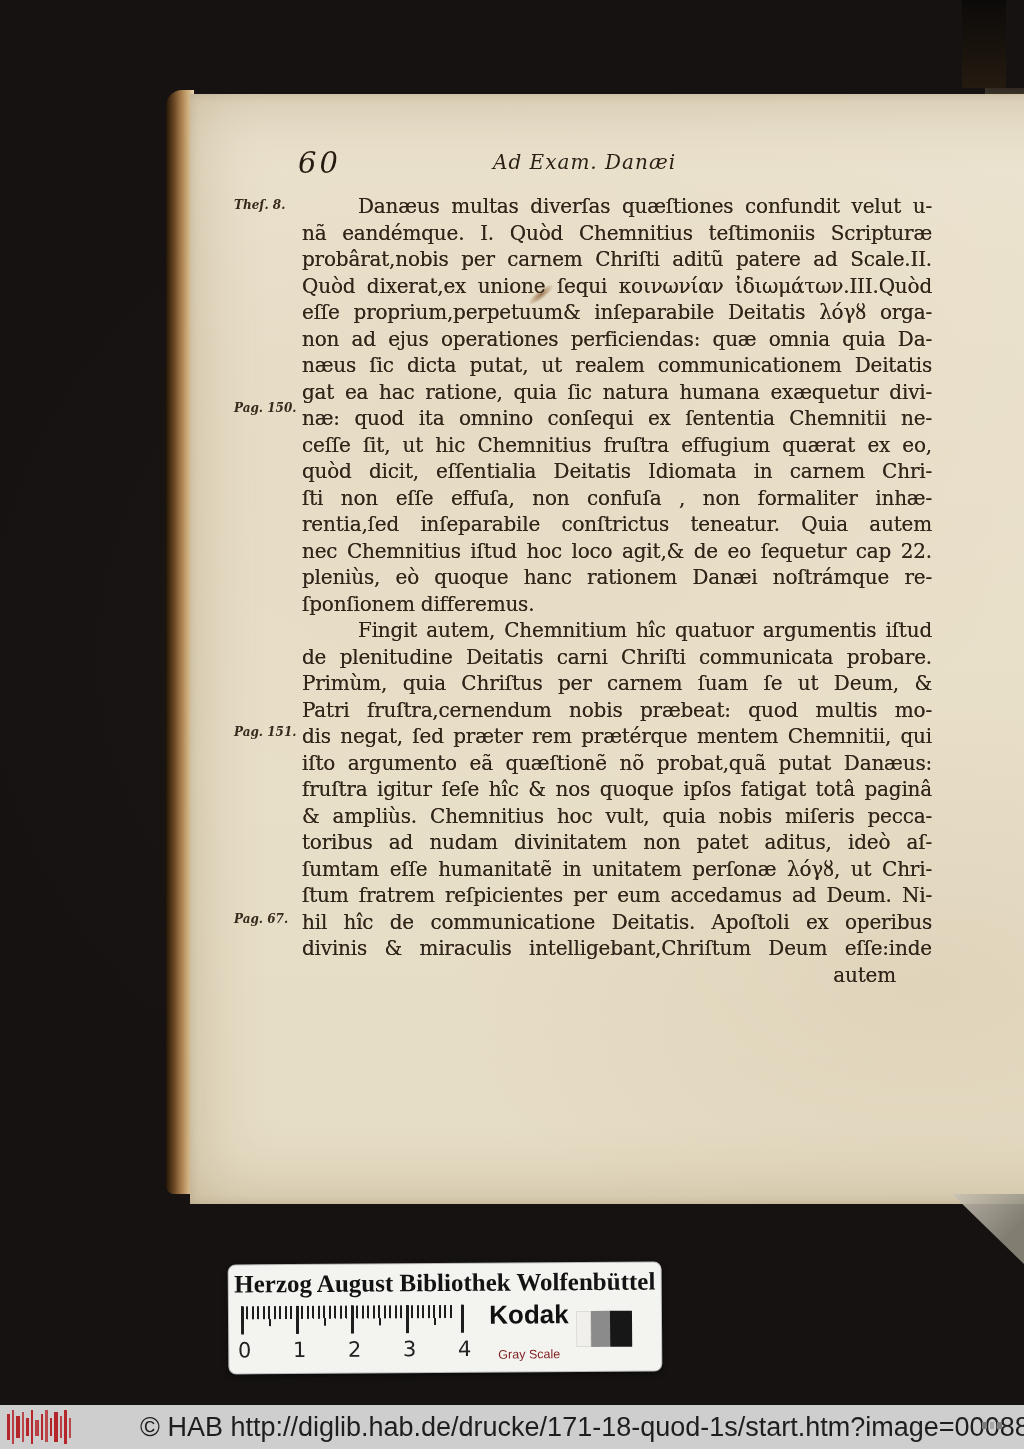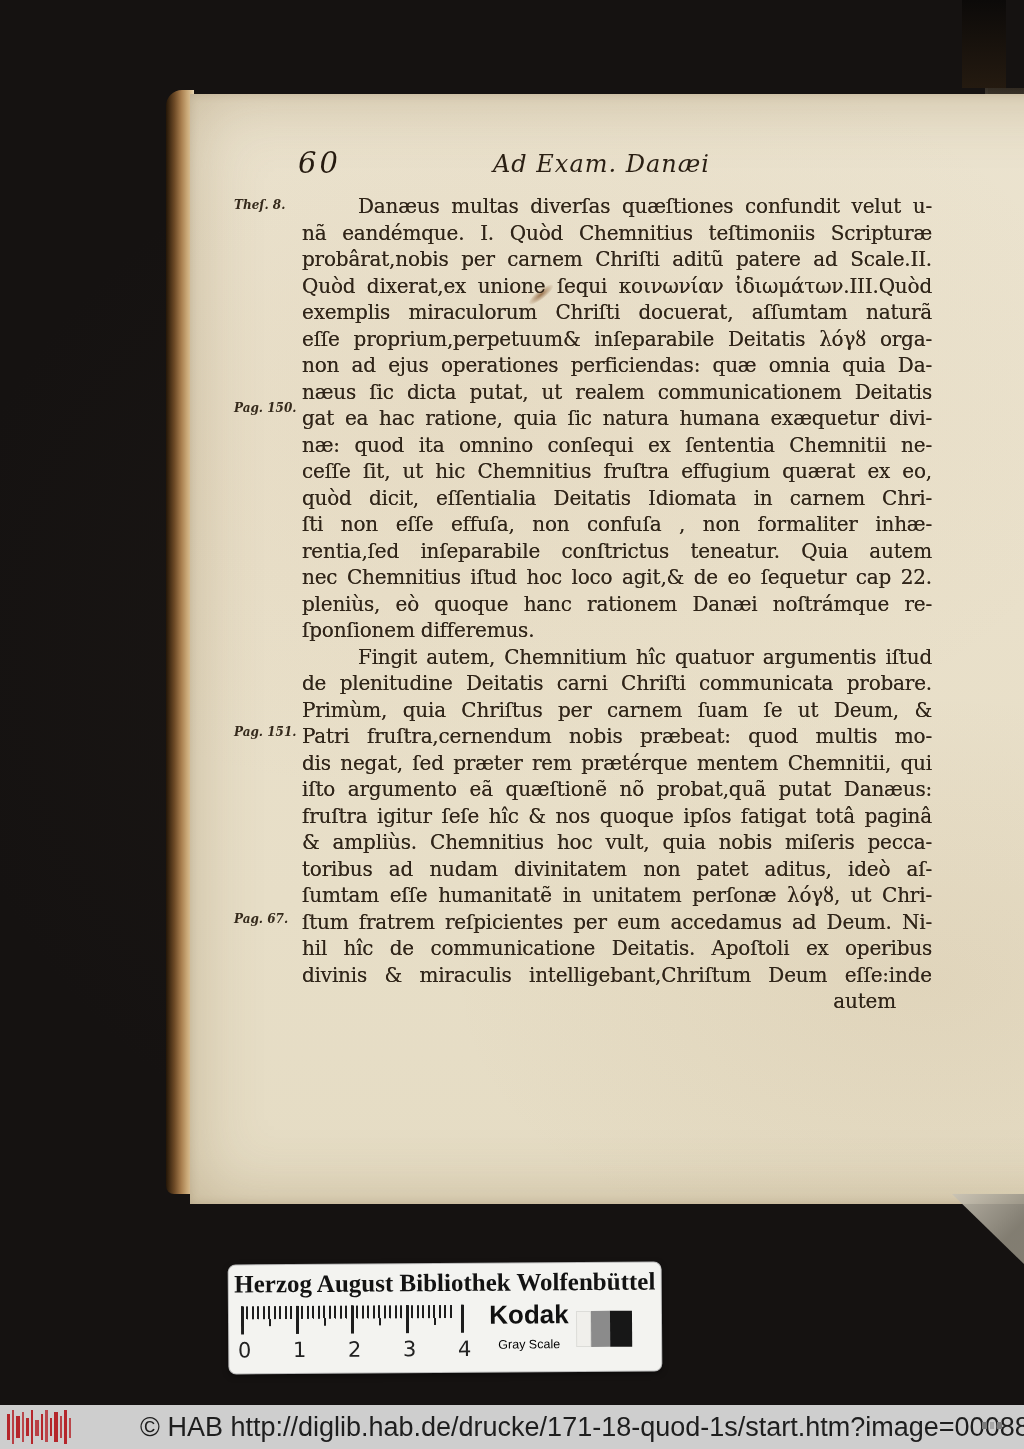--- a/index.html
+++ b/index.html
@@ -48,21 +48,21 @@
     background:radial-gradient(ellipse, rgba(138,92,50,.8), rgba(138,92,50,0) 75%);
     transform:rotate(-38deg);border-radius:50%;
   }
   
   .page-number{
     position:absolute;left:108px;top:52px;
     font-style:italic;font-size:29px;color:#261b10;letter-spacing:3px;
   }
   .running-title{
     position:absolute;left:303px;top:56px;
-    font-style:italic;font-size:24px;color:#2a1f13;letter-spacing:1px;
+    font-style:italic;font-size:20px;color:#2a1f13;letter-spacing:1px;
   }
   .mnote{
     position:absolute;left:44px;width:80px;
     font-style:italic;font-weight:600;font-size:12px;color:#352a1c;
     white-space:nowrap;
   }
   .mnote.n0{top:104px}.mnote.n1{top:307px}.mnote.n2{top:631px}.mnote.n3{top:818px}
   .textblock{
     position:absolute;left:112px;top:99px;width:630px;
     color:#2f2418;font-size:20px;letter-spacing:-0.2px;
@@ -96,21 +96,21 @@
     background-size:212px 13px, 224px 20px, 224px 28px;
     background-repeat:no-repeat;
   }
   .ruler .num{
     position:absolute;top:32px;transform:translateX(-40%);
     font-family:"DejaVu Sans",sans-serif;font-size:21px;color:#222;
   }
   .kodak{position:absolute;left:260px;top:38px;width:80px;text-align:center;
     font-family:"Liberation Sans","DejaVu Sans",sans-serif;color:#111;}
   .kodak .brand{font-weight:bold;font-size:26px;letter-spacing:0px;line-height:26px;}
-  .kodak .sub{font-size:12.5px;color:#000000;margin-top:10px;}
+  .kodak .sub{font-size:12.5px;color:#7f1d1d;margin-top:20px;}
   .patches{position:absolute;left:347px;top:48px;display:flex;height:36px;}
   .patch{height:36px;}
   .patch.white{width:15px;background:#f0efeb;box-shadow:inset 0 0 0 1px #dcdcd8;}
   .patch.gray{width:19px;background:#8b8b8b;}
   .patch.black{width:22px;background:#171717;}
   
   .footer-bar{
     position:absolute;left:0;top:1405px;width:1024px;height:44px;
     background:#cecece;
   }
@@ -145,21 +145,20 @@
     <div class="mnote n0">Theſ. 8.</div>
     <div class="mnote n1">Pag. 150.</div>
     <div class="mnote n2">Pag. 151.</div>
     <div class="mnote n3">Pag. 67.</div>
 
     <div class="textblock">
       <div class="tl ind">Danæus multas diverſas quæſtiones confundit velut u-</div>
       <div class="tl">nã eandémque. I. Quòd Chemnitius teſtimoniis Scripturæ</div>
       <div class="tl">probârat,nobis per carnem Chriſti aditũ patere ad Scale.II.</div>
       <div class="tl">Quòd dixerat,ex unione ſequi κοινωνίαν ἰδιωμάτων.III.Quòd</div>
-      <div class="tl">exemplis miraculorum Chriſti docuerat, aſſumtam naturã</div>
       <div class="tl">eſſe proprium,perpetuum&amp; inſeparabile Deitatis λόγȣ orga-</div>
       <div class="tl">non ad ejus operationes perficiendas: quæ omnia quia Da-</div>
       <div class="tl">næus ſic dicta putat, ut realem communicationem Deitatis</div>
       <div class="tl">gat ea hac ratione, quia ſic natura humana exæquetur divi-</div>
       <div class="tl">næ: quod ita omnino conſequi ex ſententia Chemnitii ne-</div>
       <div class="tl">ceſſe ſit, ut hic Chemnitius fruſtra effugium quærat ex eo,</div>
       <div class="tl">quòd dicit, eſſentialia Deitatis Idiomata in carnem Chri-</div>
       <div class="tl">ſti non eſſe effuſa, non confuſa , non formaliter inhæ-</div>
       <div class="tl">rentia,ſed inſeparabile conſtrictus teneatur.  Quia autem</div>
       <div class="tl">nec Chemnitius iſtud hoc loco agit,&amp; de eo ſequetur cap 22.</div>

